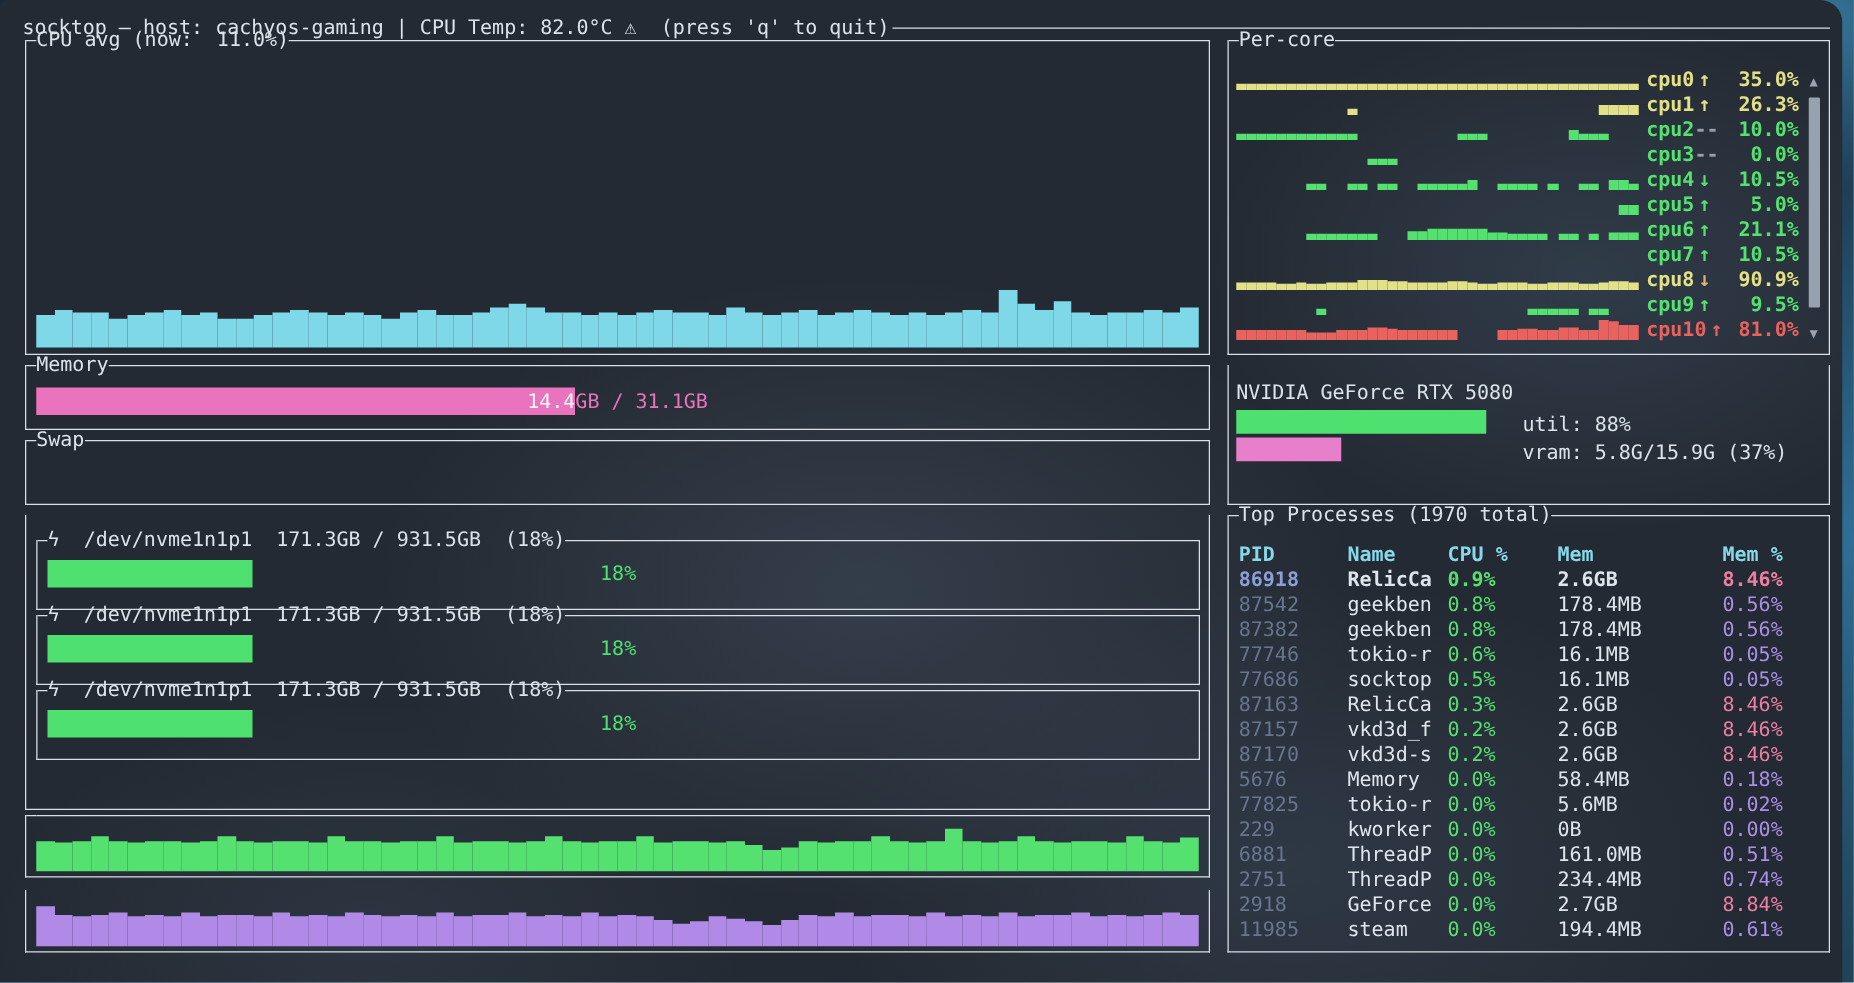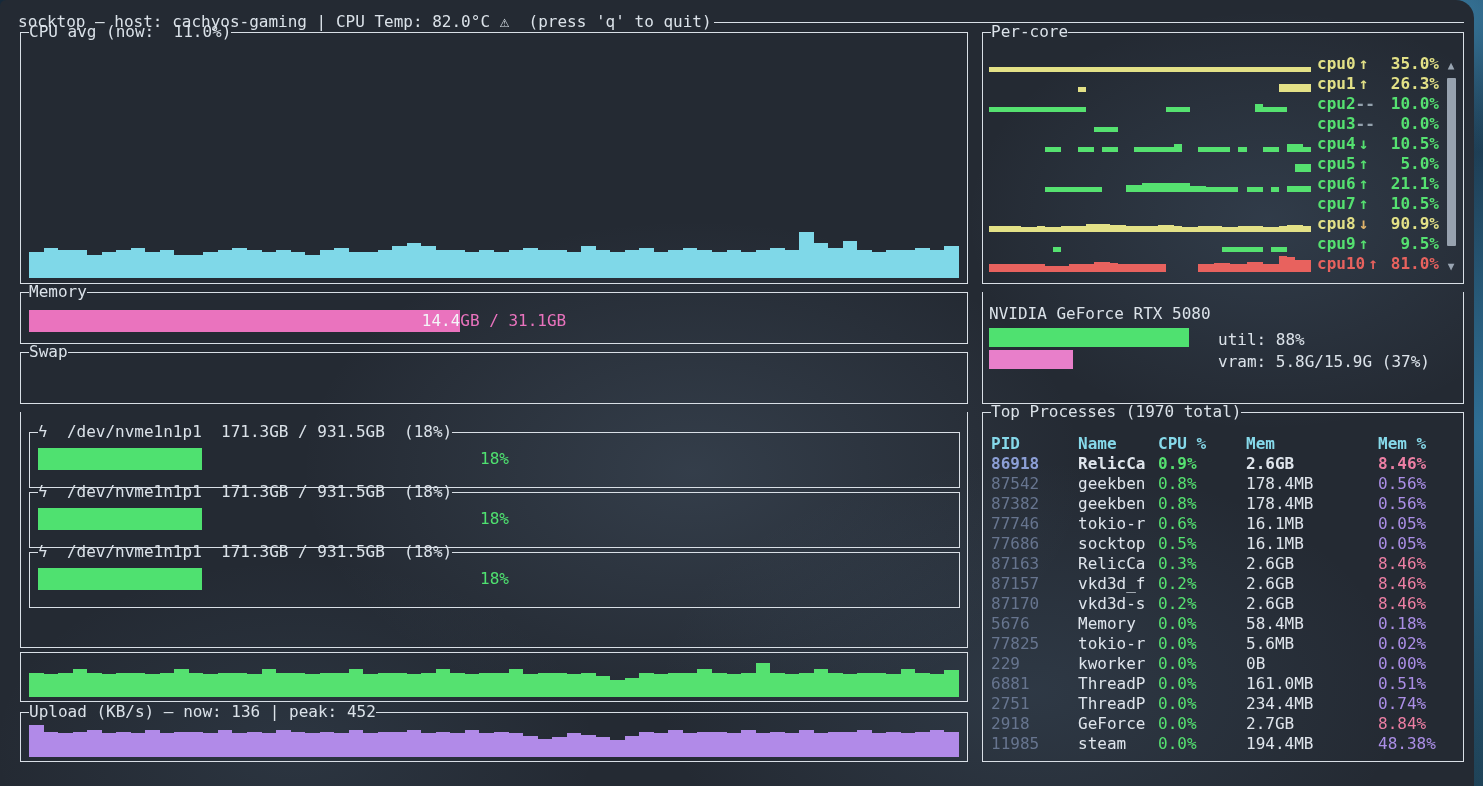--- a/index.html
+++ b/index.html
@@ -773,21 +773,20 @@
         <div class="sbar" style="height: 62%; background: rgb(85, 225, 112);"></div>
         <div class="sbar" style="height: 60%; background: rgb(85, 225, 112);"></div>
         <div class="sbar" style="height: 75%; background: rgb(85, 225, 112);"></div>
         <div class="sbar" style="height: 62%; background: rgb(85, 225, 112);"></div>
         <div class="sbar" style="height: 60%; background: rgb(85, 225, 112);"></div>
         <div class="sbar" style="height: 72%; background: rgb(85, 225, 112);"></div>
       </div>
   </div>
 
   <div class="panel" style="left:20px; top:712px; width:948px; height:50px;">
-    <div class="ptitle"><span class="stub"></span><span>Upload (KB/s) — now: 136 | peak: 452</span><span class="line"></span></div>
     <div class="spark" style="left:8px; right:8px; bottom:4px; height:38px;">
         <div class="sbar" style="height: 85%; background: rgb(177, 138, 232);"></div>
         <div class="sbar" style="height: 65%; background: rgb(177, 138, 232);"></div>
         <div class="sbar" style="height: 62%; background: rgb(177, 138, 232);"></div>
         <div class="sbar" style="height: 65%; background: rgb(177, 138, 232);"></div>
         <div class="sbar" style="height: 72%; background: rgb(177, 138, 232);"></div>
         <div class="sbar" style="height: 62%; background: rgb(177, 138, 232);"></div>
         <div class="sbar" style="height: 65%; background: rgb(177, 138, 232);"></div>
         <div class="sbar" style="height: 62%; background: rgb(177, 138, 232);"></div>
         <div class="sbar" style="height: 72%; background: rgb(177, 138, 232);"></div>
@@ -866,17 +865,17 @@
         <div class="prow"><span class="c-pid">77686</span><span class="c-name">socktop</span><span class="c-cpu">0.5%</span><span class="c-mem">16.1MB</span><span class="c-memp">0.05%</span></div>
         <div class="prow"><span class="c-pid">87163</span><span class="c-name">RelicCa</span><span class="c-cpu">0.3%</span><span class="c-mem">2.6GB</span><span class="c-memp hot">8.46%</span></div>
         <div class="prow"><span class="c-pid">87157</span><span class="c-name">vkd3d_f</span><span class="c-cpu">0.2%</span><span class="c-mem">2.6GB</span><span class="c-memp hot">8.46%</span></div>
         <div class="prow"><span class="c-pid">87170</span><span class="c-name">vkd3d-s</span><span class="c-cpu">0.2%</span><span class="c-mem">2.6GB</span><span class="c-memp hot">8.46%</span></div>
         <div class="prow"><span class="c-pid">5676</span><span class="c-name">Memory</span><span class="c-cpu">0.0%</span><span class="c-mem">58.4MB</span><span class="c-memp">0.18%</span></div>
         <div class="prow"><span class="c-pid">77825</span><span class="c-name">tokio-r</span><span class="c-cpu">0.0%</span><span class="c-mem">5.6MB</span><span class="c-memp">0.02%</span></div>
         <div class="prow"><span class="c-pid">229</span><span class="c-name">kworker</span><span class="c-cpu">0.0%</span><span class="c-mem">0B</span><span class="c-memp">0.00%</span></div>
         <div class="prow"><span class="c-pid">6881</span><span class="c-name">ThreadP</span><span class="c-cpu">0.0%</span><span class="c-mem">161.0MB</span><span class="c-memp">0.51%</span></div>
         <div class="prow"><span class="c-pid">2751</span><span class="c-name">ThreadP</span><span class="c-cpu">0.0%</span><span class="c-mem">234.4MB</span><span class="c-memp">0.74%</span></div>
         <div class="prow"><span class="c-pid">2918</span><span class="c-name">GeForce</span><span class="c-cpu">0.0%</span><span class="c-mem">2.7GB</span><span class="c-memp hot">8.84%</span></div>
-        <div class="prow"><span class="c-pid">11985</span><span class="c-name">steam</span><span class="c-cpu">0.0%</span><span class="c-mem">194.4MB</span><span class="c-memp">48.38%</span></div>
+        <div class="prow"><span class="c-pid">11985</span><span class="c-name">steam</span><span class="c-cpu">0.0%</span><span class="c-mem">194.4MB</span><span class="c-memp">0.61%</span></div>
       </div>
   </div>
 
 </div>
 
 </body></html>

